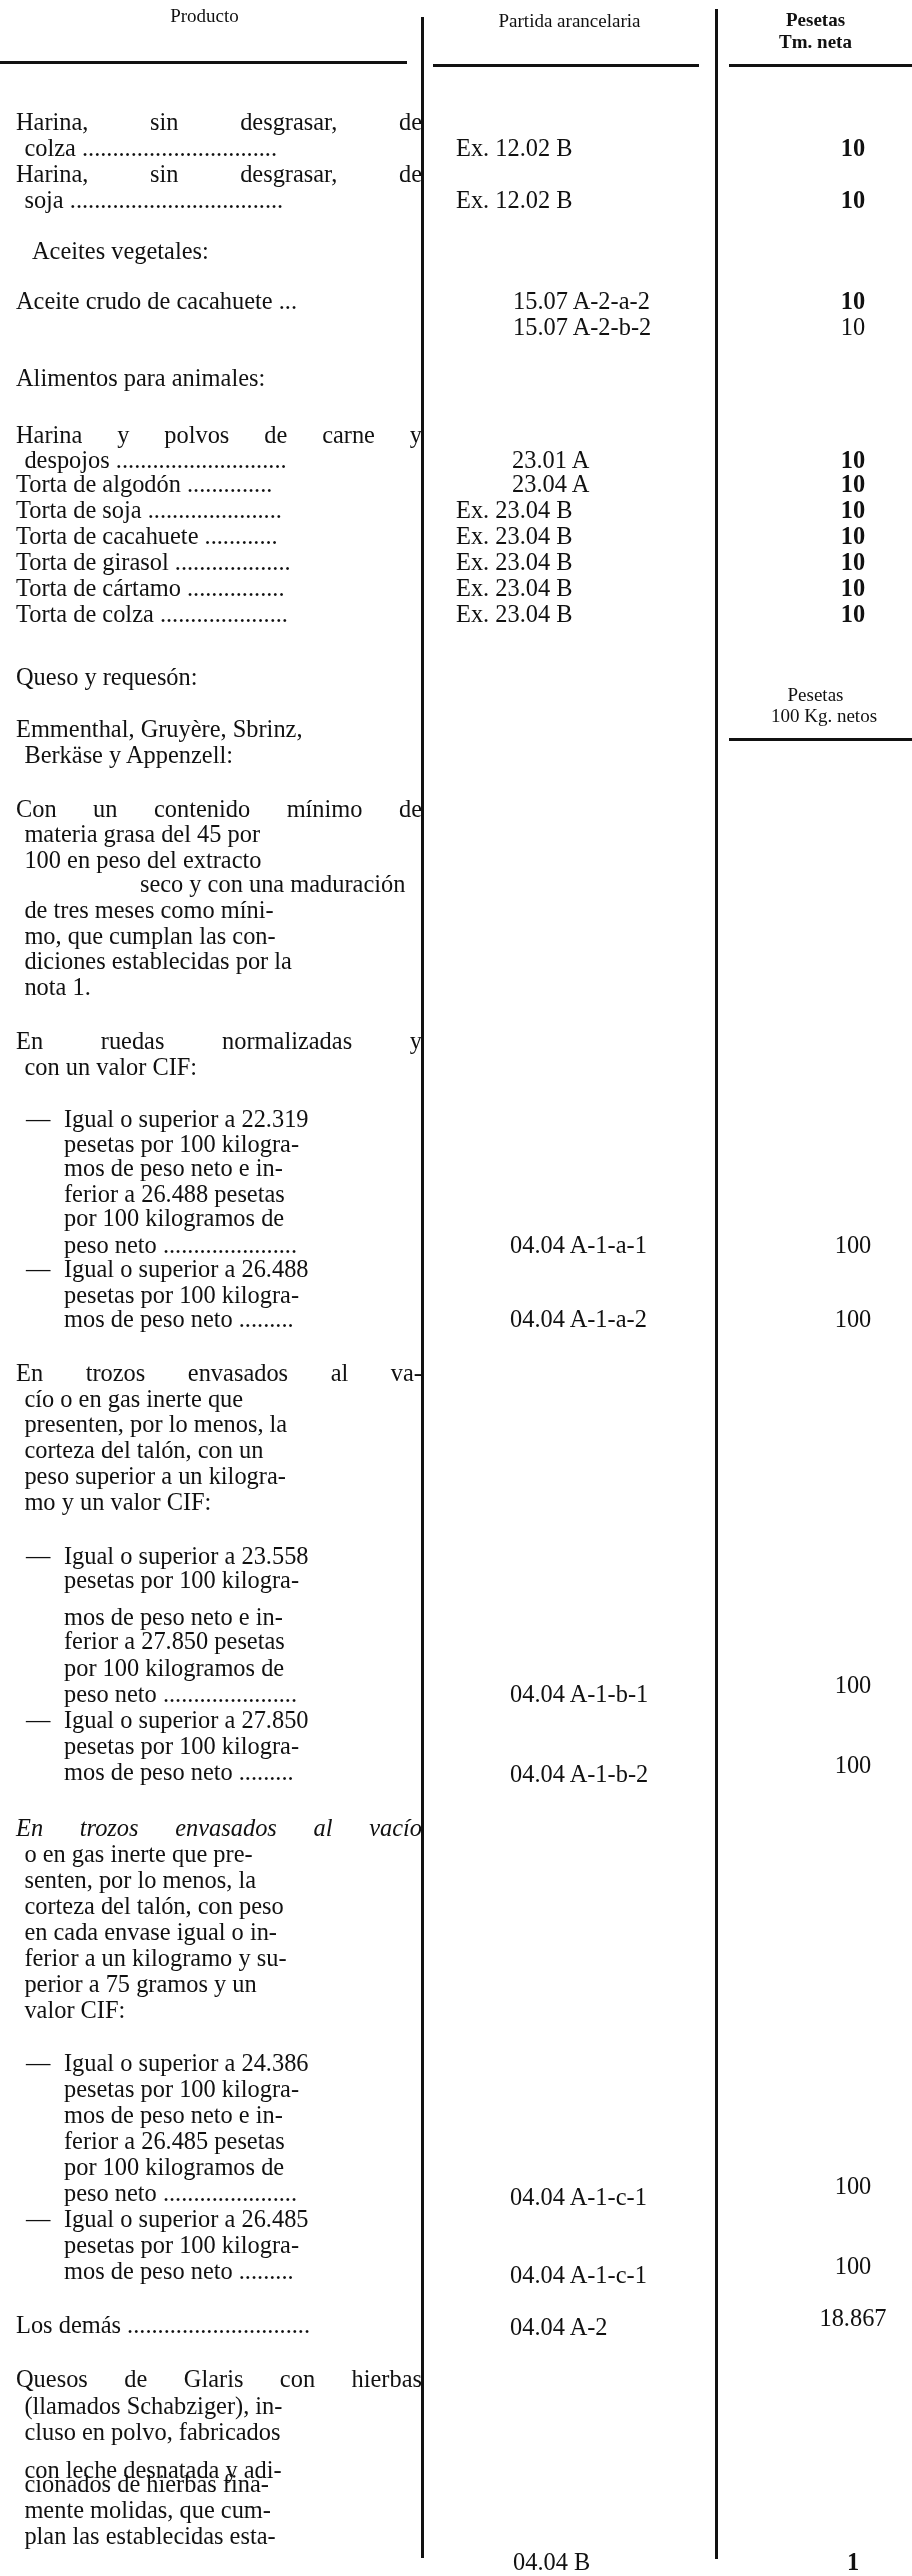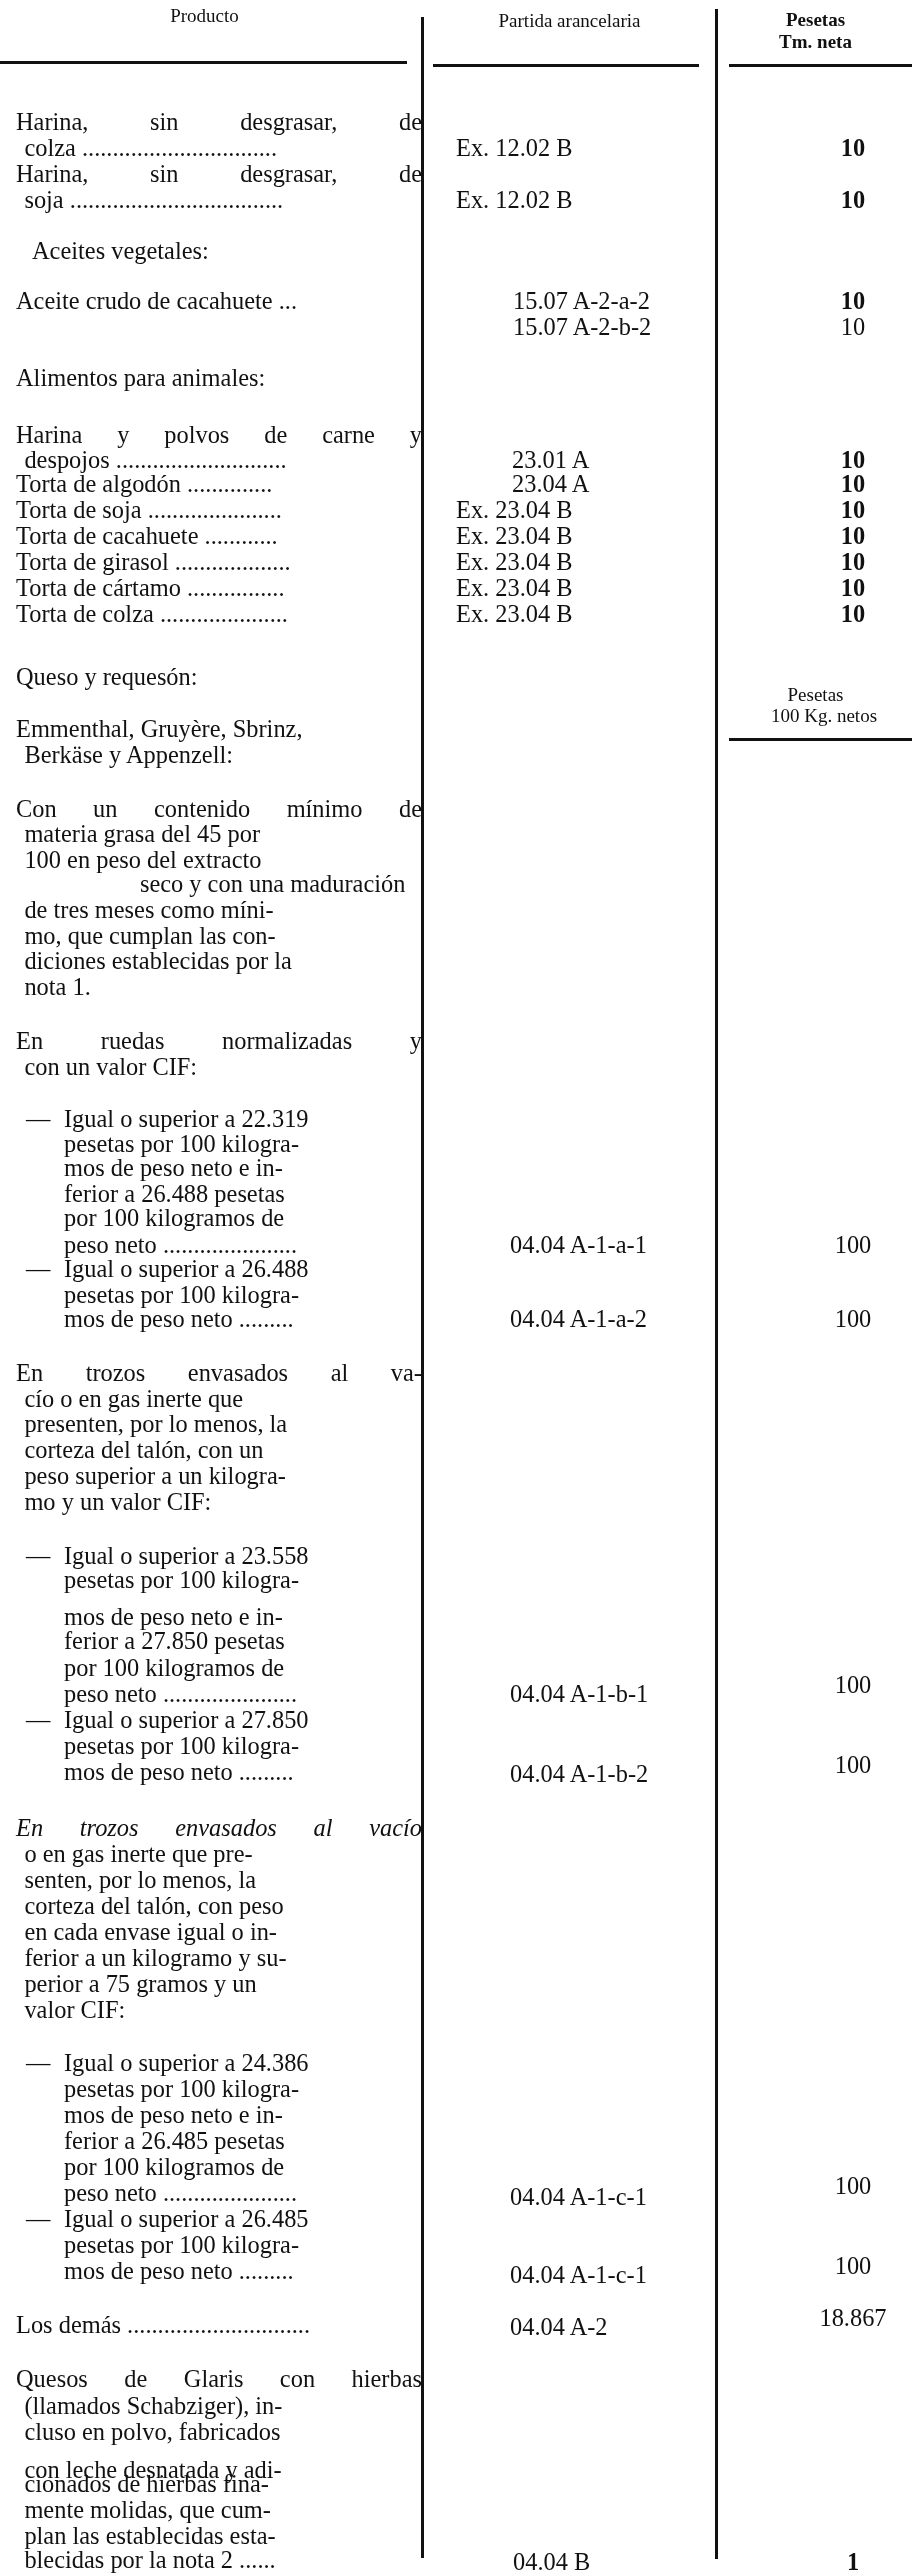--- a/index.html
+++ b/index.html
@@ -177,18 +177,17 @@
   <div class="code" style="left:510px; top:2313px;">04.04 A-2</div>
   <div class="val" style="top:2304px;">18.867</div>
 
   <div class="line prod just" style="top:2365px;">Quesos de Glaris con hierbas</div>
   <div class="line ind1 just" style="top:2392px;">(llamados Schabziger), in-</div>
   <div class="line ind1 just" style="top:2418px;">cluso en polvo, fabricados</div>
   <div class="line ind1 just" style="top:2444px;margin-top:12px;">con leche desnatada y adi-</div>
   <div class="line ind1 just" style="top:2470px;">cionados de hierbas fina-</div>
   <div class="line ind1 just" style="top:2496px;">mente molidas, que cum-</div>
   <div class="line ind1 just" style="top:2522px;">plan las establecidas esta-</div>
-  <div class="line ind1" style="top:2546px;">blecidas por la nota 2 ......</div>
   <div class="code" style="left:513px; top:2548px;">04.04 B</div>
   <div class="val bold" style="top:2548px;">1</div>
 
 </div>
 
 
 </body></html>

